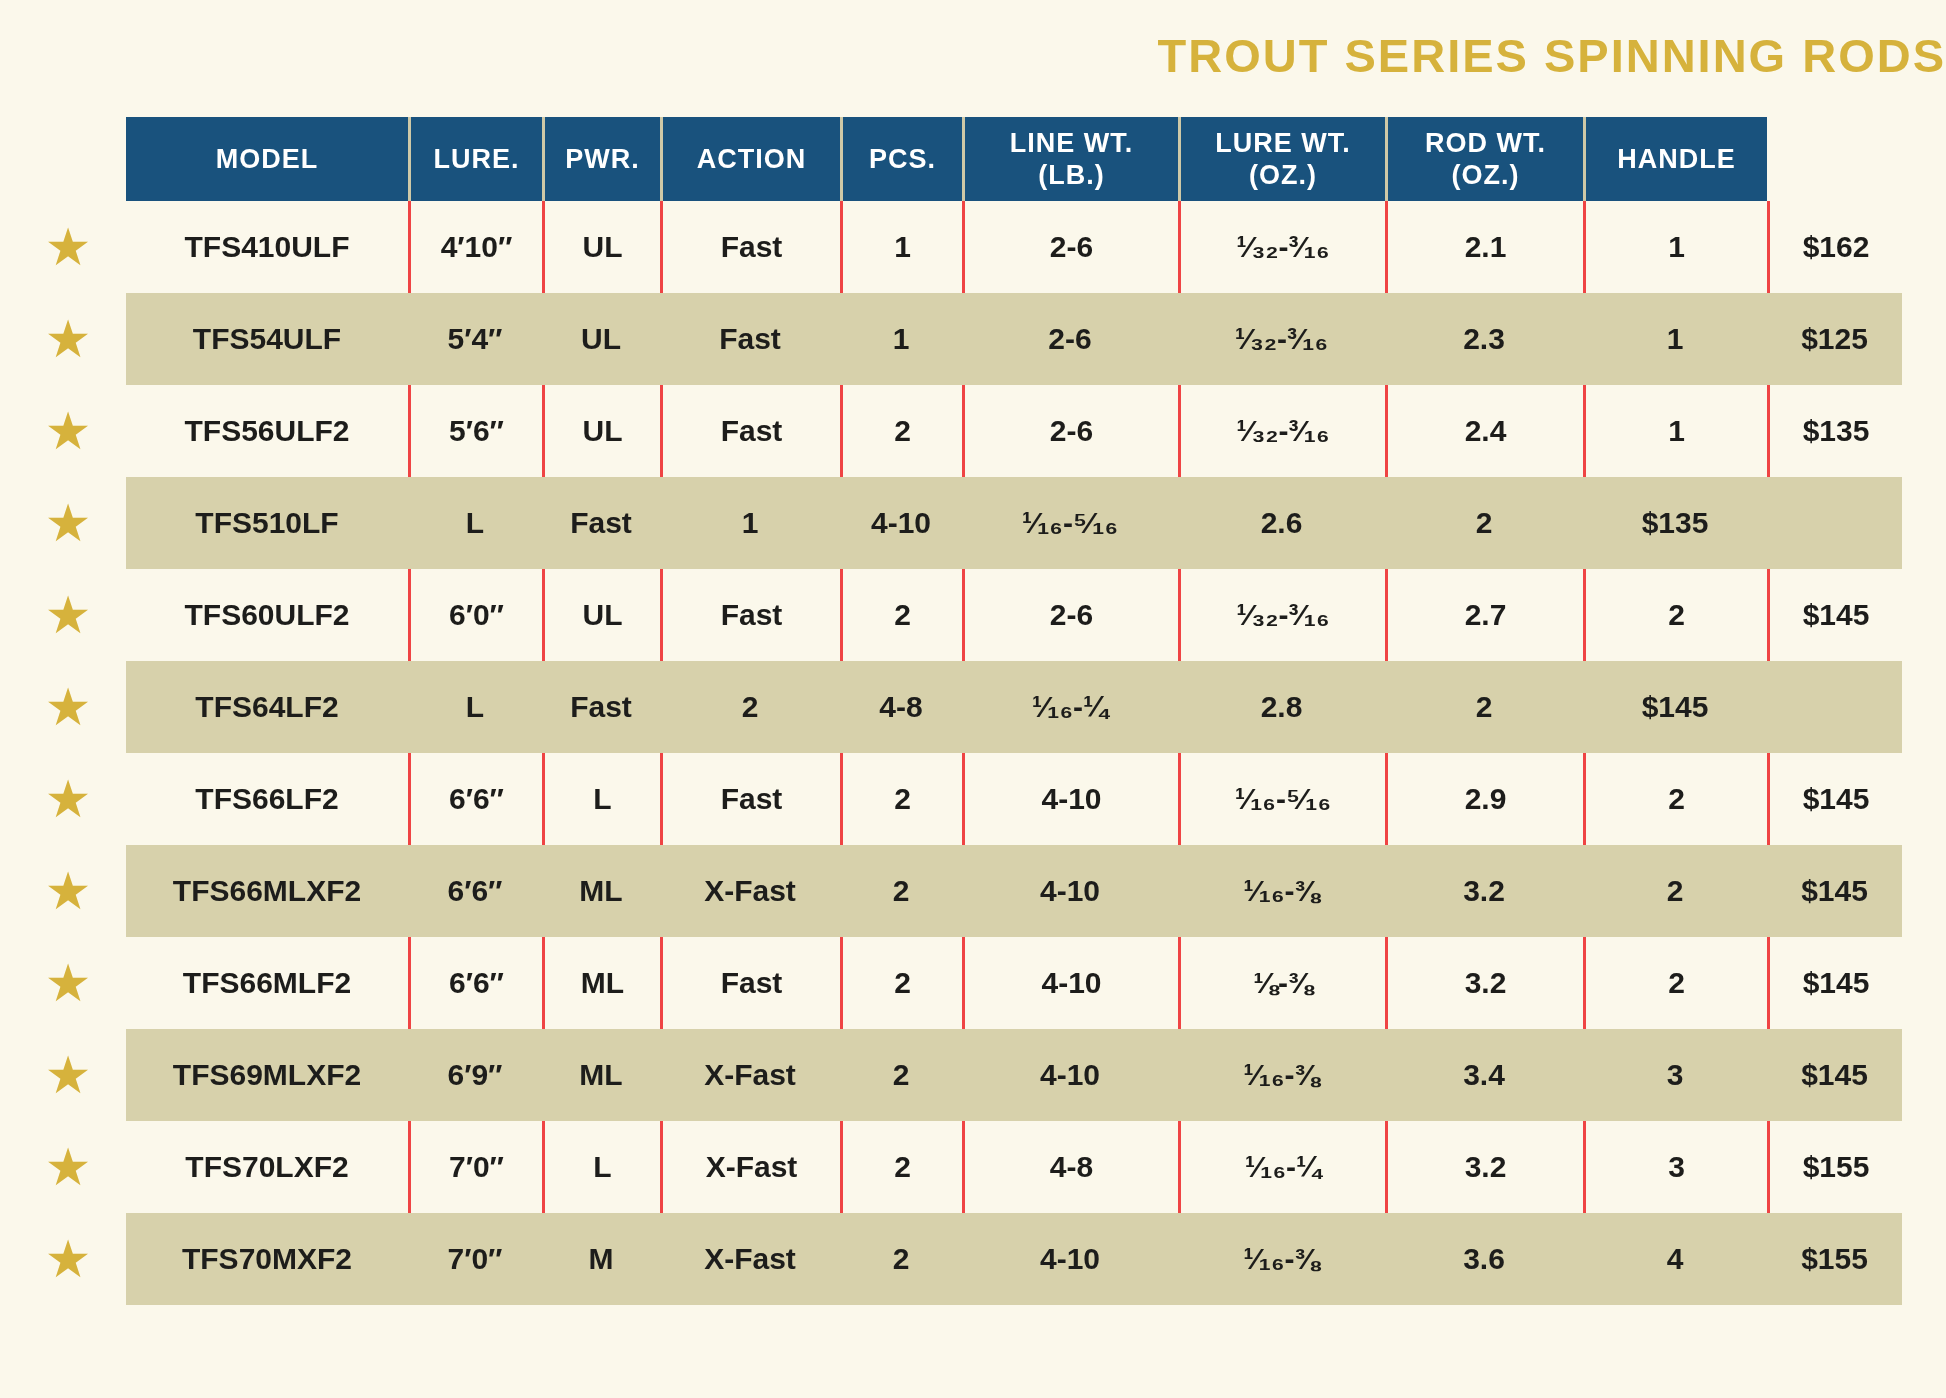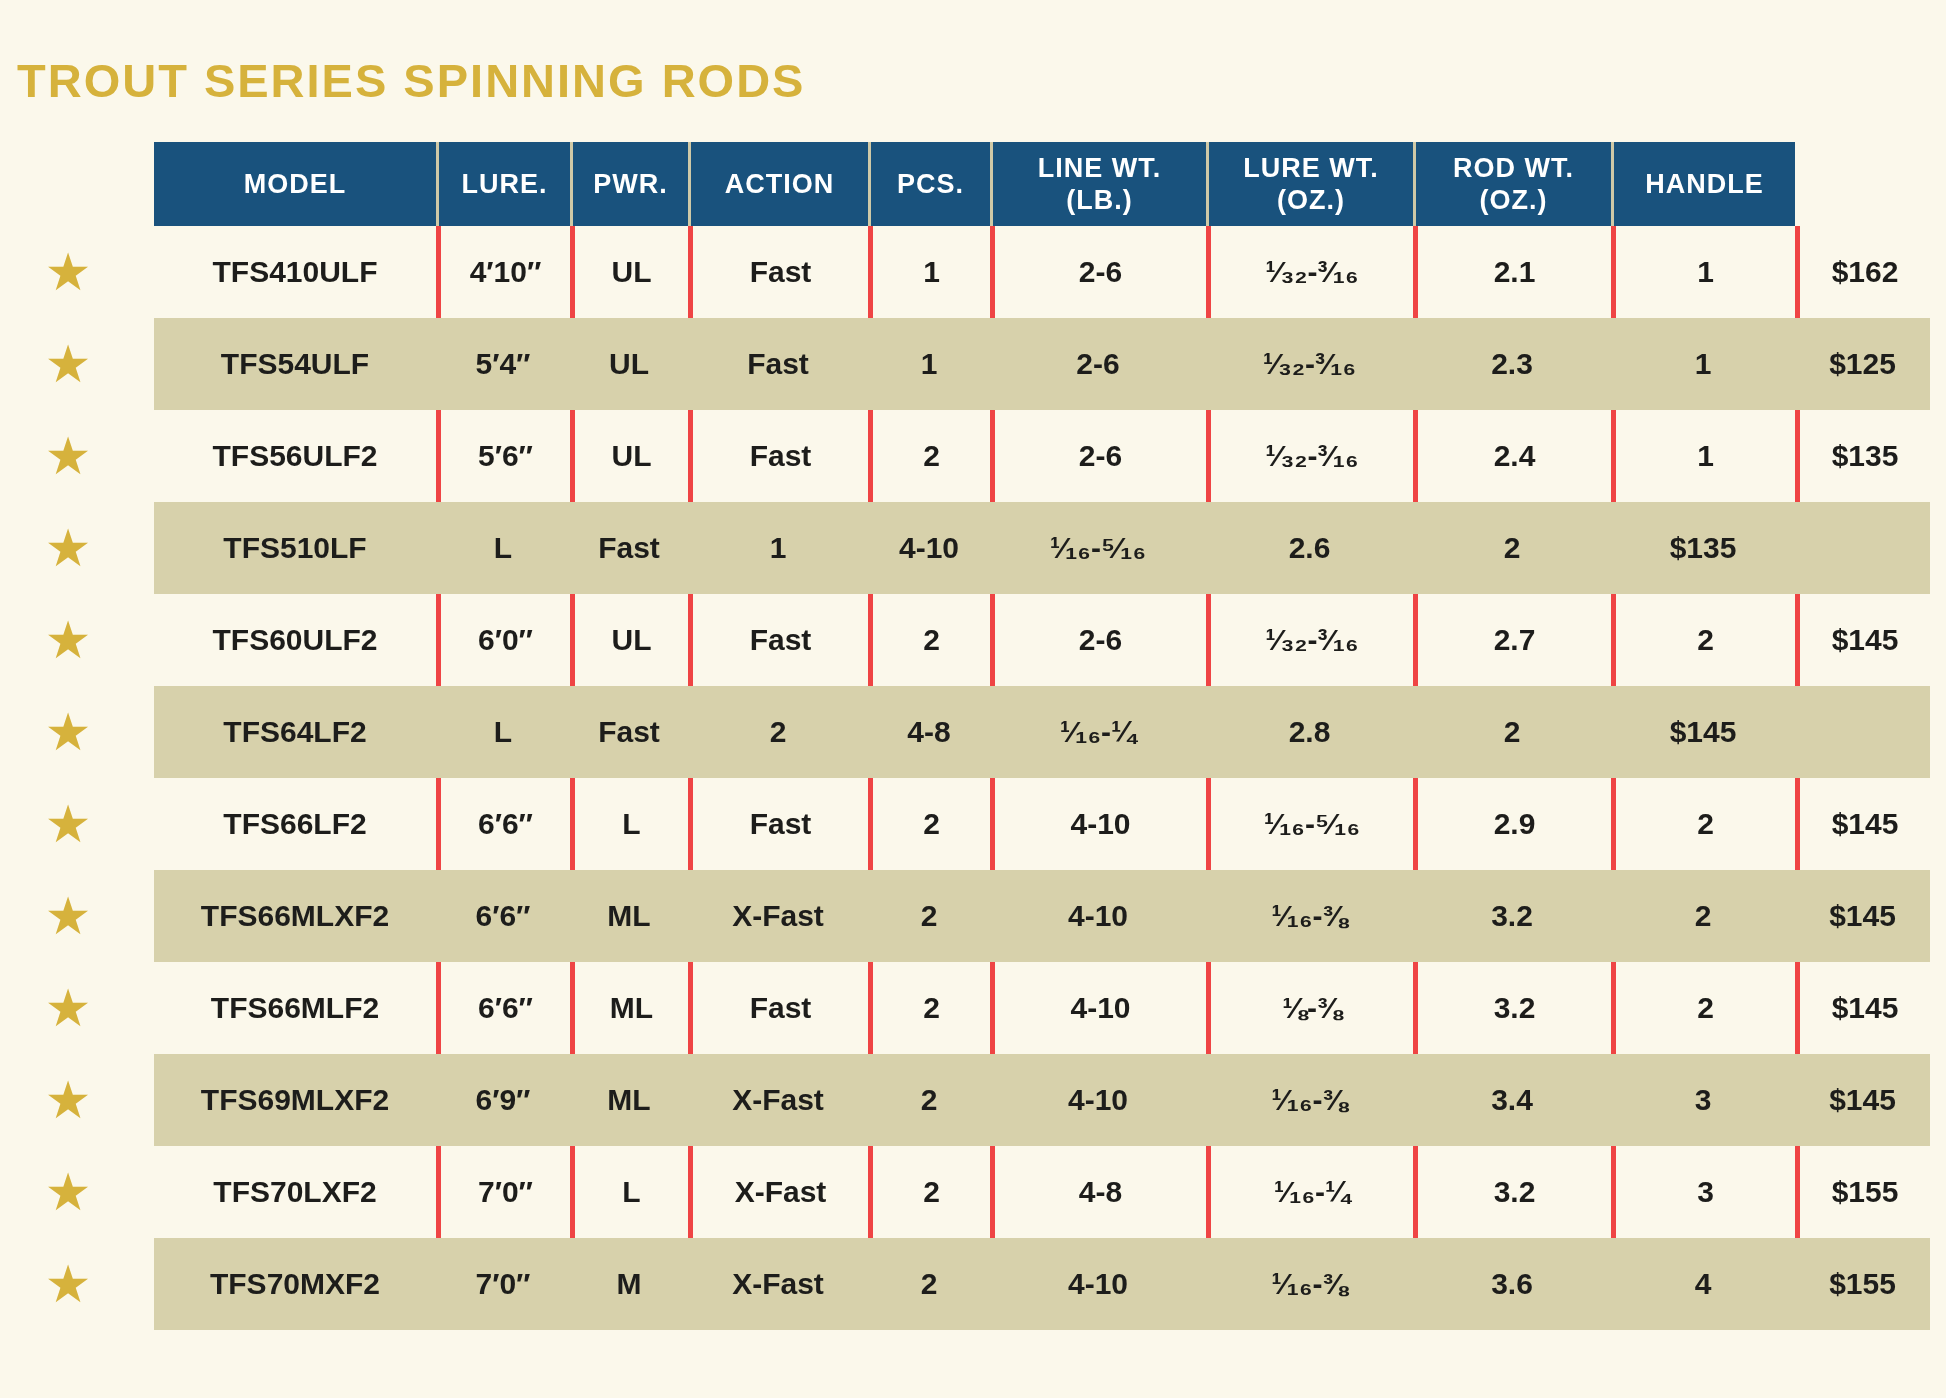--- a/index.html
+++ b/index.html
@@ -5,34 +5,34 @@
   * { box-sizing: border-box; }
   html, body { margin: 0; padding: 0; }
   body {
     width: 1946px;
     height: 1398px;
     background: var(--page-bg, #FBF8EB);
     font-family: "Liberation Sans", "DejaVu Sans", sans-serif;
     overflow: hidden;
   }
   .title {
-    margin: 17px;
-    padding-top: 36px;
-    text-align: left;
+    margin: 0;
+    padding-top: 28px;
+    text-align: right;
     font-size: 47px;
     font-weight: bold;
     letter-spacing: 2px;
     color: var(--accent-gold, #D6B23C);
   }
   .table-wrap {
     margin-top: 34px;
     margin-left: 10px;
     width: 1892px;
   }
-  .header-row, .row { display: flex; gap: 28px; }
+  .header-row, .row { display: flex; }
   .gutter {
     width: 116px;
     flex: 0 0 116px;
     display: flex;
     align-items: center;
     justify-content: center;
   }
   .grid {
     display: grid;
     grid-template-columns: 282px 134px 118px 180px 122px 216px 207px 198px 184px 135px;
@@ -56,21 +56,21 @@
   .cell {
     height: 92px;
     display: flex;
     align-items: center;
     justify-content: center;
     text-align: center;
     font-size: 30px;
     font-weight: bold;
     color: var(--body-text, #1D1D1B);
   }
-  .grid.cream .cell + .cell { border-left: 5px solid #ef4444; }
+  .grid.cream .cell + .cell { border-left: 3px solid #ef4444; }
   .grid.tan { background: var(--row-alt-bg, #D7D1AB); }
   .star {
     color: var(--accent-gold, #D6B23C);
     font-size: 52px;
     line-height: 1;
   }
 </style>
 </head>
 <body>
 

